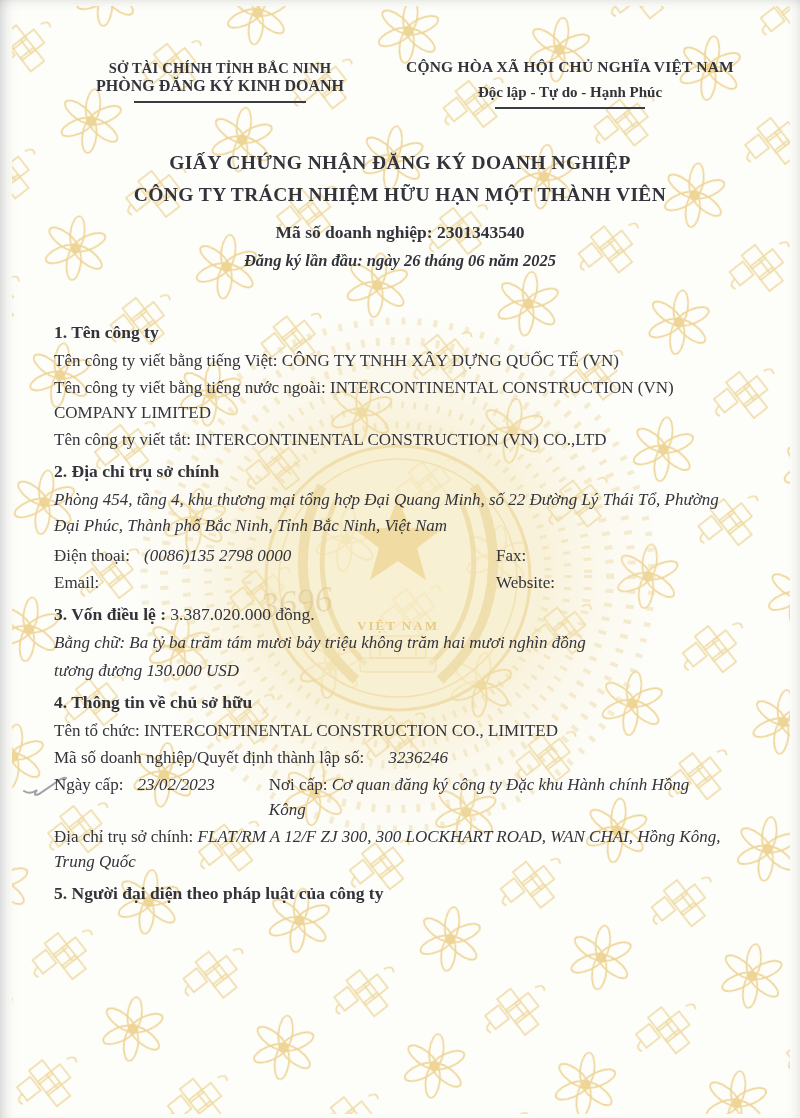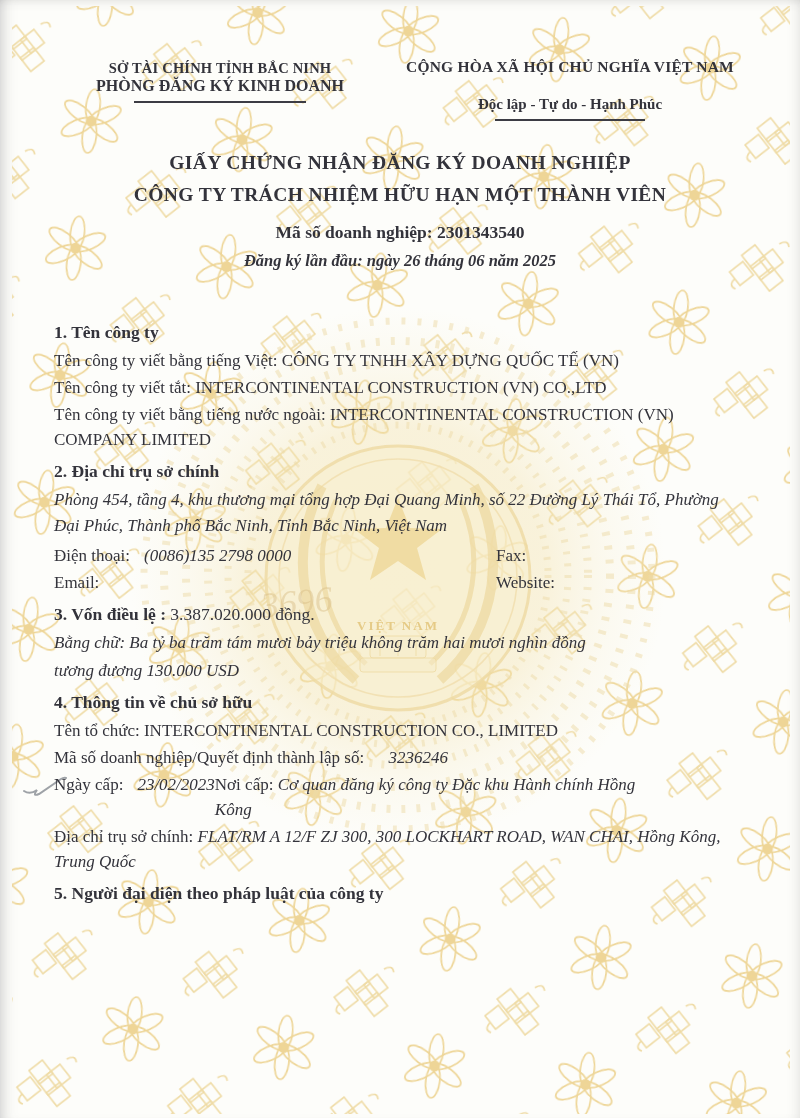--- a/index.html
+++ b/index.html
@@ -14,21 +14,21 @@
   }
   .bg { position:absolute; left:0; top:0; z-index:0; }
   .content { position:absolute; inset:0; z-index:1; }
 
   
   .hdr-left  { position:absolute; left:80px;  top:60px; width:280px; text-align:center; }
   .hdr-right { position:absolute; left:385px; top:58px; width:370px; text-align:center; }
   .hdr-left .l1 { font-weight:bold; font-size:14.5px; letter-spacing:.2px; }
   .hdr-left .l2 { font-weight:bold; font-size:16px; }
   .hdr-right .l1 { font-weight:bold; font-size:15.5px; letter-spacing:.2px; }
-  .hdr-right .l2 { font-weight:bold; font-size:15px; margin-top:20px; }
+  .hdr-right .l2 { font-weight:bold; font-size:15px; margin-top:8px; }
   .rule { border:0; border-top:2px solid #3c3c44; margin:6px auto 0; }
   .rule-l { width:172px; } .rule-r { width:150px; }
 
   
   .title1 { position:absolute; top:152px; left:0; width:100%; text-align:center;
             font-weight:bold; font-size:19.5px; letter-spacing:.4px; }
   .title2 { position:absolute; top:184px; left:0; width:100%; text-align:center;
             font-weight:bold; font-size:19.5px; letter-spacing:.4px; }
   .taxline { position:absolute; top:222px; left:0; width:100%; text-align:center;
              font-weight:bold; font-size:17.5px; }
@@ -38,21 +38,21 @@
   
   .bodycol { position:absolute; left:54px; top:313px; width:684px;
              font-size:17px; line-height:25px; }
   .sec-h { font-weight:bold; font-size:17.5px; margin:7px 0 3px; }
   .bodycol p { margin:0 0 2px; }
   .it { font-style:italic; }
   .lbl { }
   .gap { display:inline-block; width:14px; }
   .row { position:relative; }
   .at505 { position:absolute; left:442px; top:0; }
-  .cell-right { display:inline-block; width:452px; vertical-align:top; }
+  .cell-right { display:inline-block; width:452px; margin-left:54px; vertical-align:top; }
   .addr { line-height:25.5px; margin:3px 0 5px !important; }
   .words { margin-top:2px !important; }
   .equiv { margin:3px 0 4px !important; }
   .caps { }
 </style>
 </head>
 <body>
 
 <div class="page">
 
@@ -149,26 +149,26 @@
     <div class="regline">Đăng ký lần đầu: ngày 26 tháng 06 năm 2025</div>
 
     <div class="bodycol">
 
       <div class="sec-h">1. Tên công ty</div>
       <p>
         <span class="lbl">Tên công ty viết bằng tiếng Việt:</span>
         <span class="caps">CÔNG TY TNHH XÂY DỰNG QUỐC TẾ (VN)</span>
       </p>
       <p>
+        <span class="lbl">Tên công ty viết bằng tiếng nước ngoài:</span>
+        <span class="caps">INTERCONTINENTAL CONSTRUCTION (VN) COMPANY LIMITED</span>
+      </p>
+      <p>
         <span class="lbl">Tên công ty viết tắt:</span>
         <span class="caps">INTERCONTINENTAL CONSTRUCTION (VN) CO.,LTD</span>
-      </p>
-      <p>
-        <span class="lbl">Tên công ty viết bằng tiếng nước ngoài:</span>
-        <span class="caps">INTERCONTINENTAL CONSTRUCTION (VN) COMPANY LIMITED</span>
       </p>
 
       <div class="sec-h">2. Địa chỉ trụ sở chính</div>
       <p class="it addr">Phòng 454, tầng 4, khu thương mại tổng hợp Đại Quang Minh, số 22 Đường Lý Thái Tổ, Phường Đại Phúc, Thành phố Bắc Ninh, Tỉnh Bắc Ninh, Việt Nam</p>
       <p class="row">
         <span class="lbl">Điện thoại:</span><span class="gap"></span><span class="it">(0086)135 2798 0000</span>
         <span class="at505">Fax:</span>
       </p>
       <p class="row">
         <span class="lbl">Email:</span>

